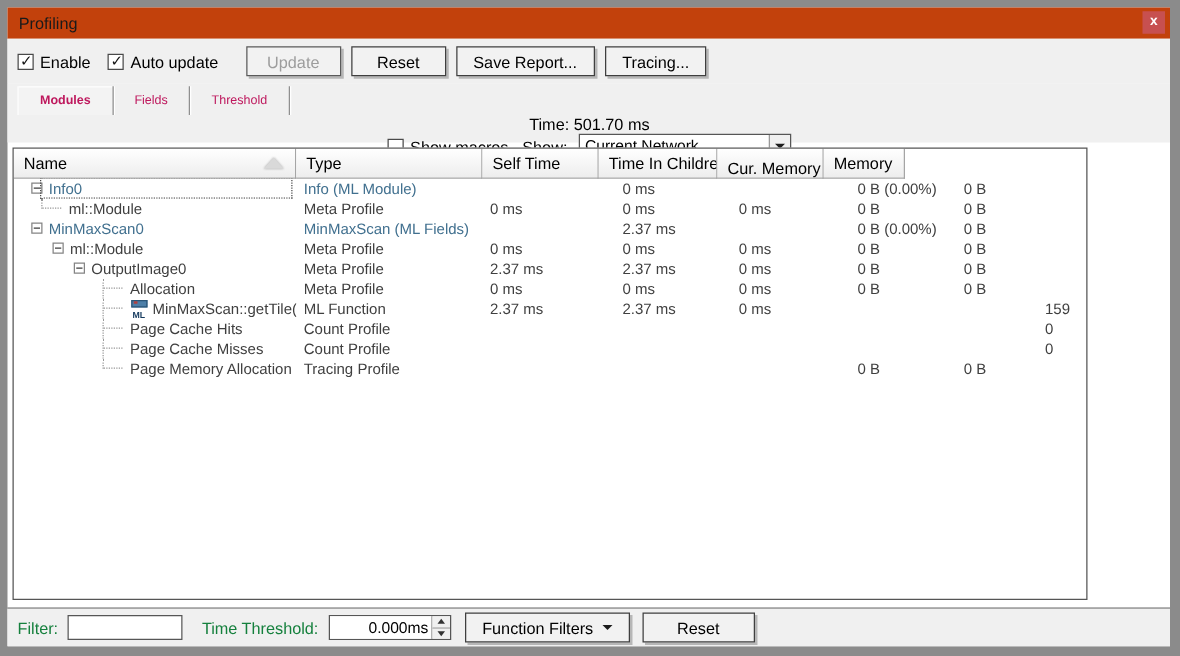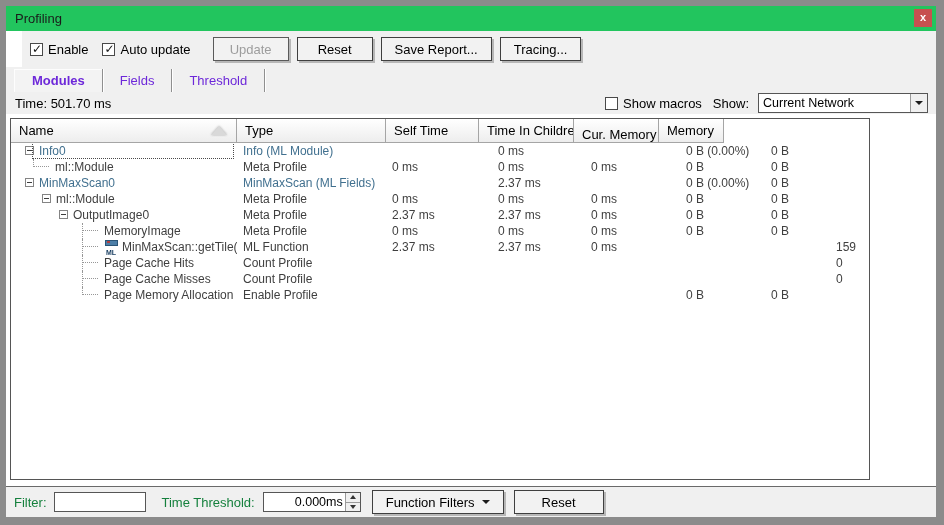--- a/index.html
+++ b/index.html
@@ -2,47 +2,47 @@
 <html><head>
 <meta charset="utf-8">
 <style>
   * { margin:0; padding:0; box-sizing:border-box; }
   html,body { width:944px; height:525px; }
   body { background:#8b8b8b; font-family:"Liberation Sans","DejaVu Sans",sans-serif; position:relative; overflow:hidden; }
 
   .window { position:absolute; left:6px; top:6px; width:930px; height:511px; background:#ffffff; }
 
   
-  .titlebar { position:absolute; left:0; top:0; right:0; height:25px; background:#22c55e; }
+  .titlebar { position:absolute; left:0; top:0; right:0; height:25px; background:#c2410c; }
   .title-text { position:absolute; left:9px; top:5px; font-size:13px; color:#1a1a1a; }
   .close-btn { position:absolute; right:4px; top:3px; width:18px; height:18px; background:#c75050;
                color:#fff; font-size:11px; font-weight:bold; text-align:center; line-height:17px; cursor:default; }
 
   
-  .toolbar { position:absolute; left:16px; top:25px; right:0; height:36px; background:#f0f0f0;
+  .toolbar { position:absolute; left:0; top:25px; right:0; height:36px; background:#f0f0f0;
              display:flex; align-items:center; padding-left:8px; }
   .cbx { display:flex; align-items:center; gap:5px; margin-right:14px; font-size:13px; color:#000; }
   .cbx .box { width:13px; height:13px; background:#fff; border:1px solid #494949; position:relative; flex:none; }
   .cbx .box.checked::after { content:"✓"; position:absolute; left:1px; top:-2px; font-size:12px; font-weight:bold; color:#111; }
   .btnrow { display:flex; gap:8px; margin-left:8px; }
   .btn { height:24px; min-width:76px; padding:0 13px; background:#f2f2f2; border:1px solid #3f3f3f;
          box-shadow:2px 2px 0 #b7b7b7; font-size:13px; color:#000;
          display:flex; align-items:center; justify-content:center; font-family:inherit; }
   .btn.disabled { color:#9d9d9d; border-color:#5a5a5a; }
 
   
   .tabbar { position:absolute; left:0; top:61px; right:0; height:25px; background:#f0f0f0;
             display:flex; align-items:flex-end; padding-left:8px; }
-  .tab { height:23px; padding:0 17px; font-size:13px; color:#6d28d9; display:flex; align-items:center;
+  .tab { height:23px; padding:0 17px; font-size:10px; color:#be185d; display:flex; align-items:center;
          border-right:1px solid #8f8f8f; box-shadow:1px 0 0 #ffffff; }
   .tab.active { font-weight:bold; background:#f3f3f3; border-left:1px solid #fdfdfd; box-shadow:1px 0 0 #ffffff, inset 0 1px 0 #fdfdfd; }
 
   
   .infobar { position:absolute; left:0; top:86px; right:0; height:22px; background:#f0f0f0;
-             display:flex; align-items:center; justify-content:space-between; padding:0 8px 0 9px; }
+             display:flex; align-items:center; justify-content:space-between; padding:0 8px 0 9px;flex-direction:column; }
   .time-label { font-size:13px; color:#000; }
   .info-right { display:flex; align-items:center; gap:9px; }
   .combo { width:170px; height:20px; background:#fff; border:1px solid #565656; display:flex; align-items:center; position:relative; }
   .combo .val { font-size:12.5px; padding-left:4px; color:#000; flex:1; white-space:nowrap; overflow:hidden; }
   .combo .arrow-box { width:17px; height:18px; background:#f0f0f0; border-left:1px solid #9a9a9a;
                       display:flex; align-items:center; justify-content:center; flex:none; }
   .tri-down { width:0; height:0; border-left:4px solid transparent; border-right:4px solid transparent; border-top:4px solid #1c1c1c; }
 
   
   .table { position:absolute; left:4px; top:112px; width:860px; height:362px; background:#fff;
@@ -207,21 +207,21 @@
           <div class="td name-cell" style="width: 226px; padding-left: 62px;"><span class="expander" style="left: 48px;"></span><span class="name-text">OutputImage0</span></div>
           <div class="td" style="width: 149px;">Meta Profile</div>
           <div class="td" style="width: 106px;">2.37 ms</div>
           <div class="td" style="width: 93px;">2.37 ms</div>
           <div class="td" style="width: 95px;">0 ms</div>
           <div class="td" style="width: 85px;">0 B</div>
           <div class="td" style="width: 65px;">0 B</div>
           <div class="td last"></div>
         </div>
         <div class="tr">
-          <div class="td name-cell" style="width: 226px; padding-left: 93px;"><span class="connector" style="left: 71px;"></span><span class="name-text">MemoryImage</span></div>
+          <div class="td name-cell" style="width: 226px; padding-left: 93px;"><span class="connector" style="left: 71px;"></span><span class="name-text">Allocation</span></div>
           <div class="td" style="width: 149px;">Meta Profile</div>
           <div class="td" style="width: 106px;">0 ms</div>
           <div class="td" style="width: 93px;">0 ms</div>
           <div class="td" style="width: 95px;">0 ms</div>
           <div class="td" style="width: 85px;">0 B</div>
           <div class="td" style="width: 65px;">0 B</div>
           <div class="td last"></div>
         </div>
         <div class="tr">
           <div class="td name-cell" style="width: 226px; padding-left: 93px;"><span class="connector" style="left: 71px;"></span><span class="ml-icon"><span class="top"></span><span class="dot"></span><span class="txt">ML</span></span><span class="name-text">MinMaxScan::getTile()</span></div>
@@ -248,21 +248,21 @@
           <div class="td" style="width: 149px;">Count Profile</div>
           <div class="td" style="width: 106px;"></div>
           <div class="td" style="width: 93px;"></div>
           <div class="td" style="width: 95px;"></div>
           <div class="td" style="width: 85px;"></div>
           <div class="td" style="width: 65px;"></div>
           <div class="td last">0</div>
         </div>
         <div class="tr">
           <div class="td name-cell" style="width: 226px; padding-left: 93px;"><span class="connector last" style="left: 71px;"></span><span class="name-text">Page Memory Allocation</span></div>
-          <div class="td" style="width: 149px;">Enable Profile</div>
+          <div class="td" style="width: 149px;">Tracing Profile</div>
           <div class="td" style="width: 106px;"></div>
           <div class="td" style="width: 93px;"></div>
           <div class="td" style="width: 95px;"></div>
           <div class="td" style="width: 85px;">0 B</div>
           <div class="td" style="width: 65px;">0 B</div>
           <div class="td last"></div>
         </div>
       </div>
   </div>
 

